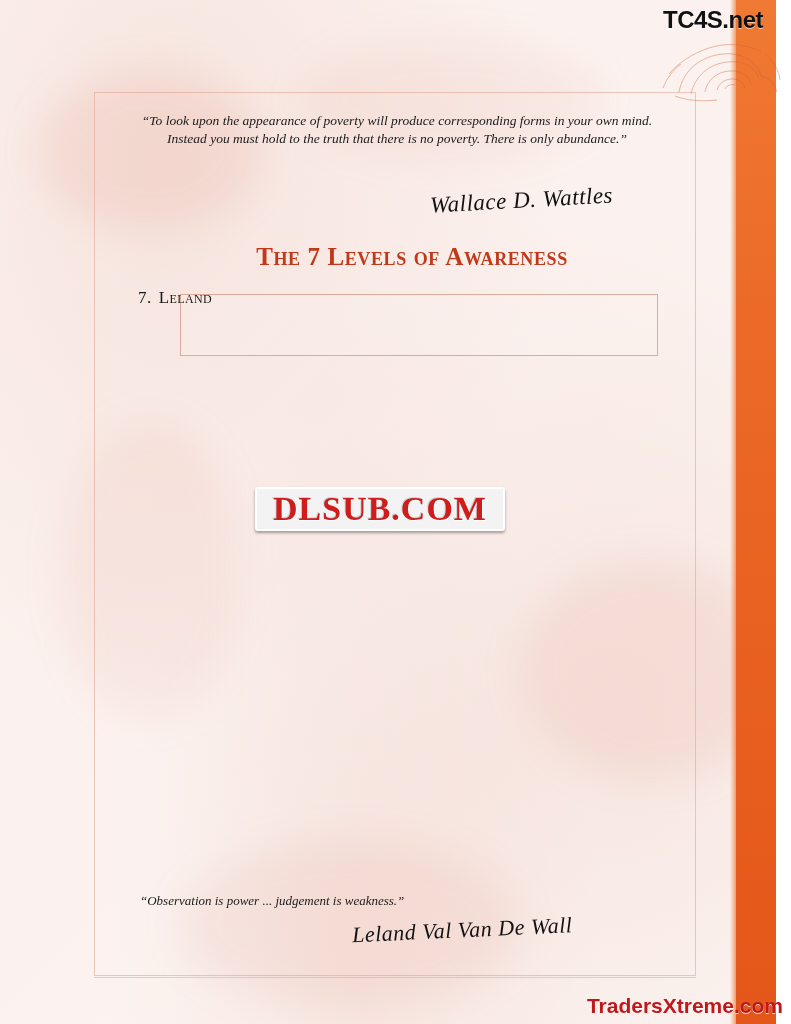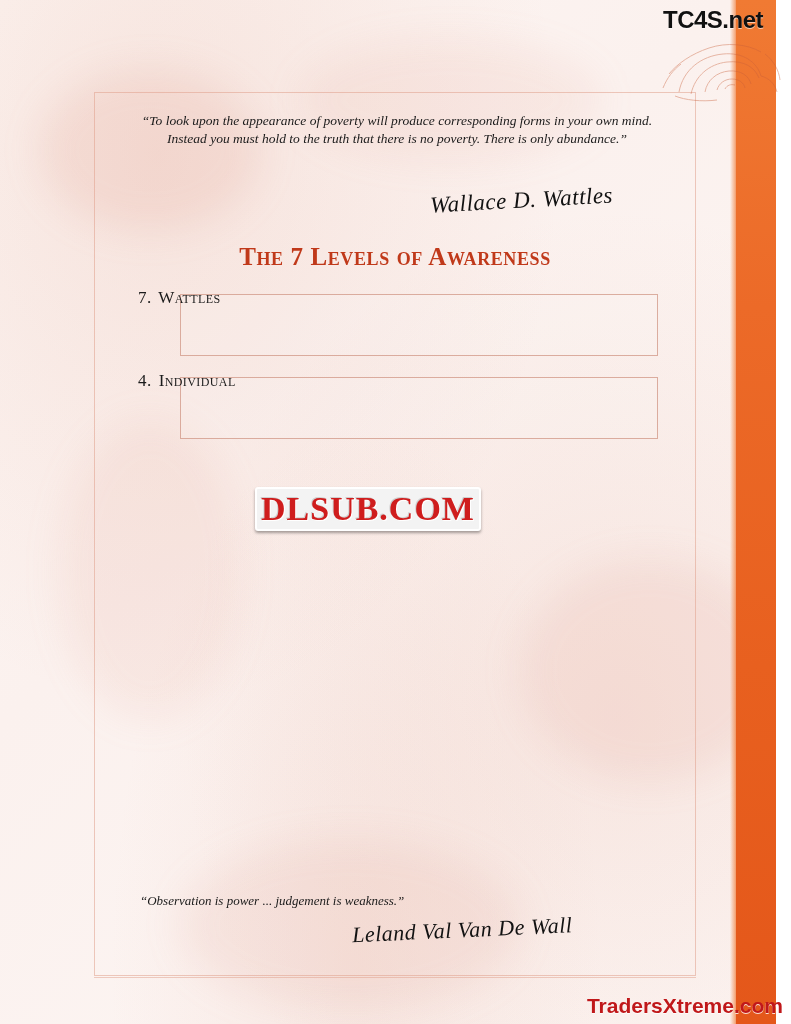--- a/index.html
+++ b/index.html
@@ -129,20 +129,21 @@
     left: 94px;
     top: 243px;
     width: 602px;
     text-align: center;
     font-family: "Liberation Serif", serif;
     font-variant: small-caps;
     font-weight: bold;
     font-size: 25px;
     color: #c0391a;
     letter-spacing: 0.6px;
+    padding-left: 17px;
   }
 
   
   .levels {
     position: absolute;
     left: 94px;
     top: 288px;
     width: 602px;
   }
   .level-row {
@@ -182,21 +183,21 @@
   .watermark {
     position: absolute;
     left: 255px;
     top: 487px;
     font-family: "Liberation Serif", serif;
     font-weight: bold;
     font-size: 34px;
     letter-spacing: 1px;
     color: #cf1d1d;
     background: #f3f3f3;
-    padding: 1px 4px;
+    padding: 1px 16px;
     border: 2px solid #ffffff;
     border-radius: 3px;
     box-shadow: 0 2px 3px rgba(0,0,0,0.35);
     text-shadow: 1px 1px 0 #ffffff, -1px -1px 0 rgba(0,0,0,0.15);
     z-index: 8;
   }
 
   
   .quote-bottom {
     position: absolute;
@@ -280,34 +281,27 @@
 <div class="quote-top">“To look upon the appearance of poverty will produce corresponding forms in your own mind. Instead you must hold to the truth that there is no poverty. There is only abundance.”</div>
 <div class="signature-top">Wallace D. Wattles</div>
 
 <div class="title">The 7 Levels of Awareness</div>
 
 <div class="levels">
 
   <div class="level-row">
     <div class="level-label">
       <span class="level-num">7.</span>
-      <span>Wattles</span>
+      <span>Leland</span>
     </div>
     <div class="level-box"></div>
   </div>
 
 
 
-  <div class="level-row">
-    <div class="level-label">
-      <span class="level-num">4.</span>
-      <span>Individual</span>
-    </div>
-    <div class="level-box"></div>
-  </div>
 
 
 
 
 </div>
 
 <div class="watermark">DLSUB.COM</div>
 
 <div class="quote-bottom">“Observation is power ... judgement is weakness.”</div>
 <div class="signature-bottom">Leland Val Van De Wall</div>

